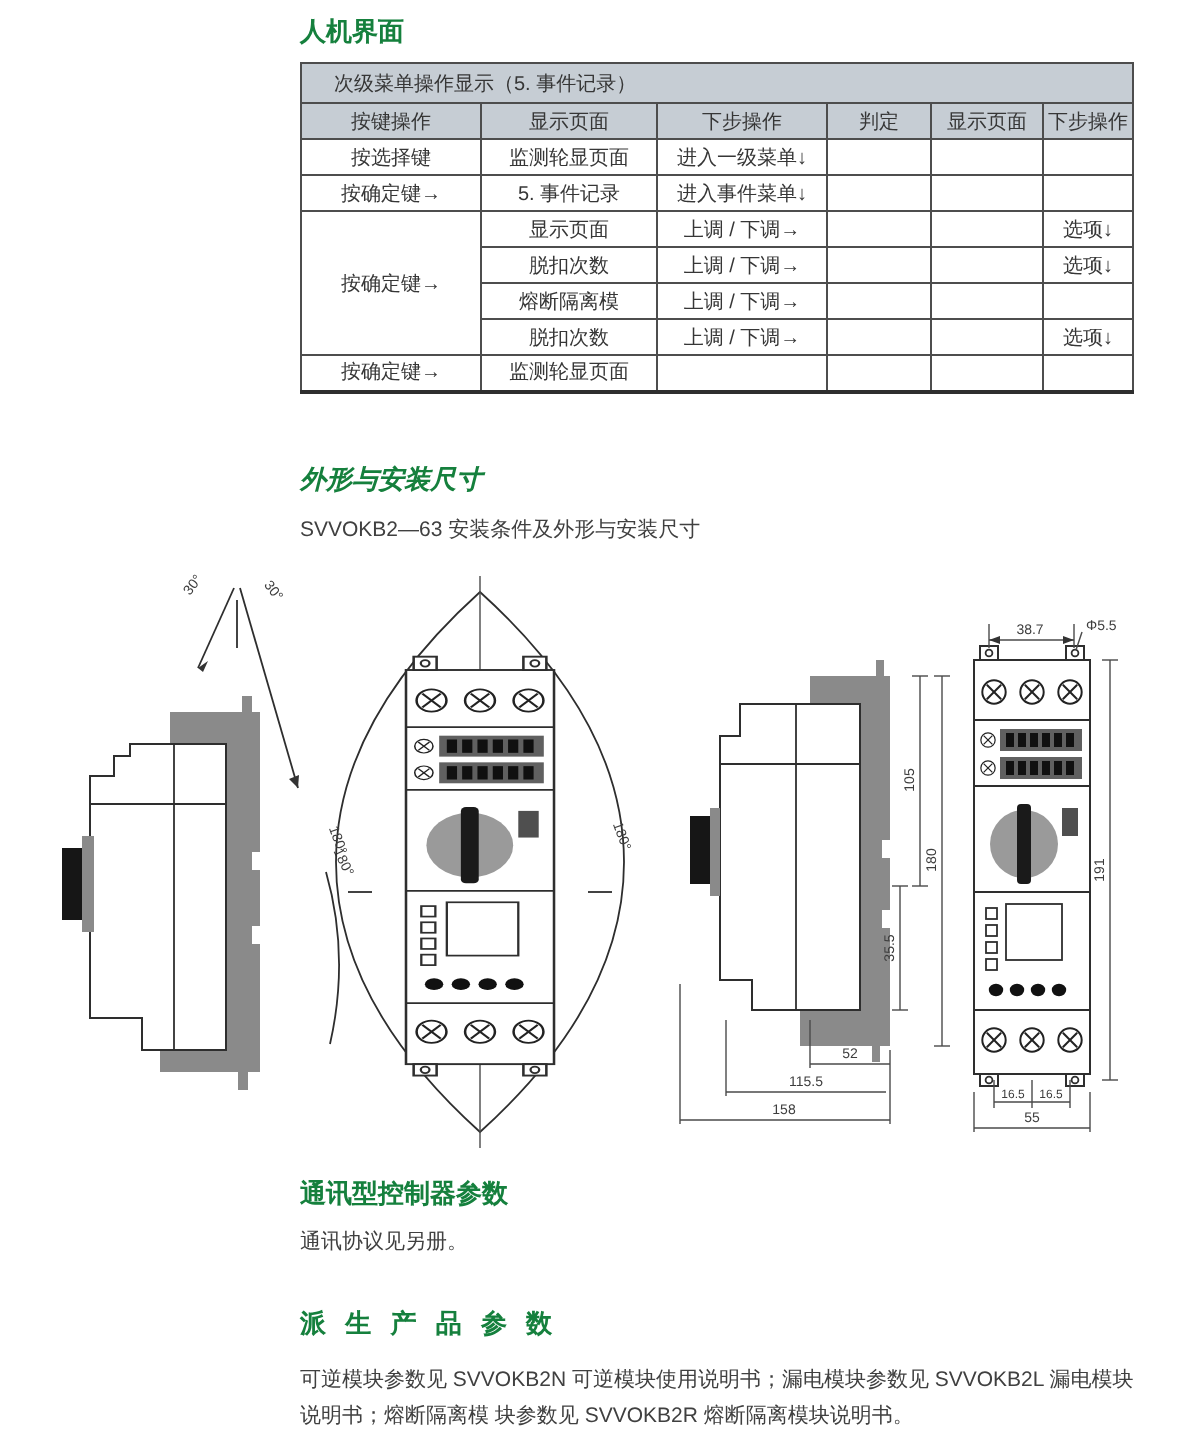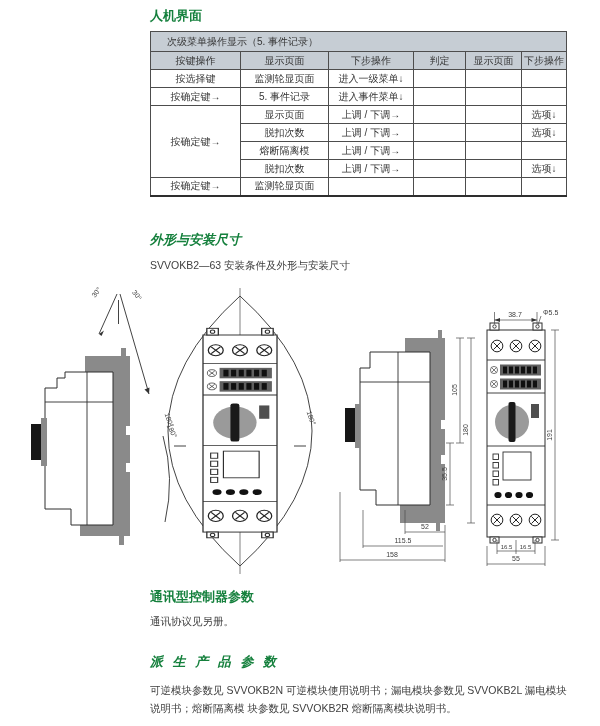--- a/index.html
+++ b/index.html
@@ -288,16 +288,16 @@
         <line class="ln" x1="12" y1="264" x2="70" y2="264"></line>
         <text class="dim" text-anchor="middle" x="41" y="261">55</text>
       </g>
     </svg>
 
   </div>
 
   <h2 class="sec" style="left:150px; top:590px;">通讯型控制器参数</h2>
   <div class="body-text" style="left:150px; top:613px;">通讯协议见另册。</div>
 
-  <h2 class="sec spaced" style="left:150px; top:655px;font-style:italic;">派 生 产 品 参 数</h2>
+  <h2 class="sec spaced" style="left:150px; top:655px;">派 生 产 品 参 数</h2>
   <div class="body-text" style="left:150px; top:682px; width:424px;">可逆模块参数见 SVVOKB2N 可逆模块使用说明书；漏电模块参数见 SVVOKB2L 漏电模块说明书；熔断隔离模 块参数见 SVVOKB2R 熔断隔离模块说明书。</div>
 
 </div>
 
 </body></html>

